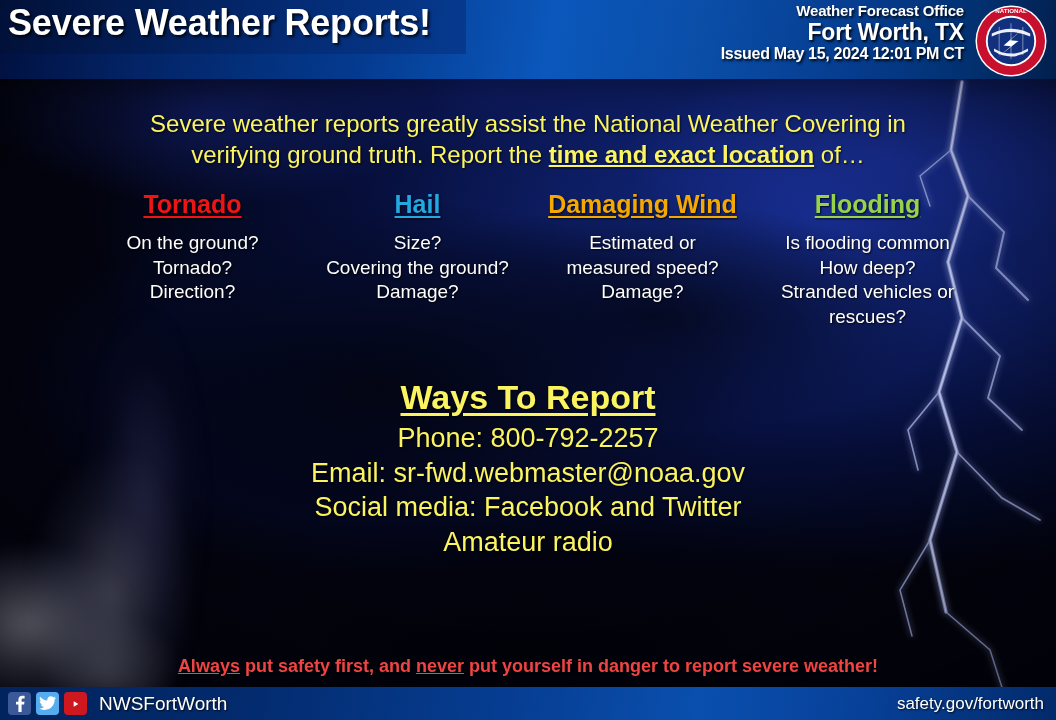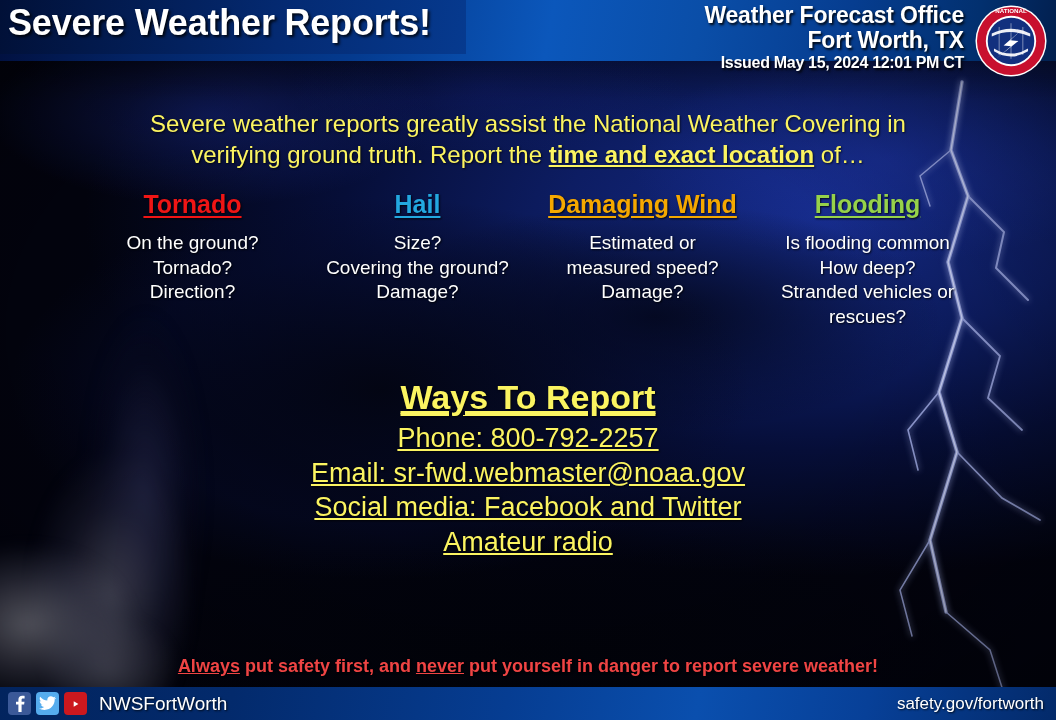--- a/index.html
+++ b/index.html
@@ -55,21 +55,21 @@
   }
   .bg-vignette {
     background:
       radial-gradient(ellipse 78% 70% at 50% 46%, rgba(0,0,0,0) 42%, rgba(0,0,0,.45) 100%),
       linear-gradient(180deg, rgba(0,0,0,.55) 0%, rgba(0,0,0,0) 14%);
   }
   .lightning { position: absolute; inset: 0; }
 
   
   .header-bar {
-    position: absolute; left: 0; top: 0; width: 1056px; height: 61px;
+    position: absolute; left: 0; top: 0; width: 1056px; height: 79px;
     background: linear-gradient(100deg,
         #01103f 0%, #032466 14%, #043a8e 34%, #0b57bb 52%,
         #0a4ea8 66%, #063d90 80%, #02306f 92%, #021f4e 100%);
   }
   .title-band {
     position: absolute; left: 0; top: 0; width: 466px; height: 54px;
     background: linear-gradient(100deg, #011037 0%, #042a72 60%, #063a8f 100%);
   }
   .title-text {
     position: absolute; left: 8px; top: 2px;
@@ -77,21 +77,21 @@
     letter-spacing: -.2px;
     text-shadow: 2px 2px 3px rgba(0,0,0,.85);
     white-space: nowrap;
   }
   .wfo-block {
     position: absolute; right: 92px; top: 3px;
     text-align: right; color: #ffffff;
     text-shadow: 1.5px 1.5px 2.5px rgba(0,0,0,.9);
     line-height: 1.06;
   }
-  .wfo-line1 { font-size: 23px; font-weight: bold; letter-spacing: -.2px; }
+  .wfo-line1 { font-size: 15px; font-weight: bold; letter-spacing: -.2px; }
   .wfo-line2 { font-size: 23px; font-weight: bold; letter-spacing: -.2px; margin-top: 1px; }
   .wfo-line3 { font-size: 16px; font-weight: bold; letter-spacing: -.3px; margin-top: 2px; }
 
   .nws-seal {
     position: absolute; right: 8px; top: 4px; width: 74px; height: 74px;
   }
 
   
   .intro {
     position: absolute; left: 118px; top: 108px; width: 820px;
@@ -118,21 +118,20 @@
   .col-line {
     font-size: 19px; color: #ffffff; line-height: 1.30;
     text-shadow: 1px 1px 2px rgba(0,0,0,.85);
   }
 
   
   .ways {
     position: absolute; left: 128px; top: 378px; width: 800px;
     text-align: center; color: #fbf461;
     text-shadow: 1px 1px 2px rgba(0,0,0,.8);
-    text-decoration: underline;
   }
   .ways-title {
     font-size: 34px; font-weight: bold; text-decoration: underline;
     text-underline-offset: 4px; margin-bottom: 4px;
   }
   .ways-line { font-size: 27px; line-height: 1.28; }
 
   
   .safety {
     position: absolute; left: 78px; top: 656px; width: 900px;

